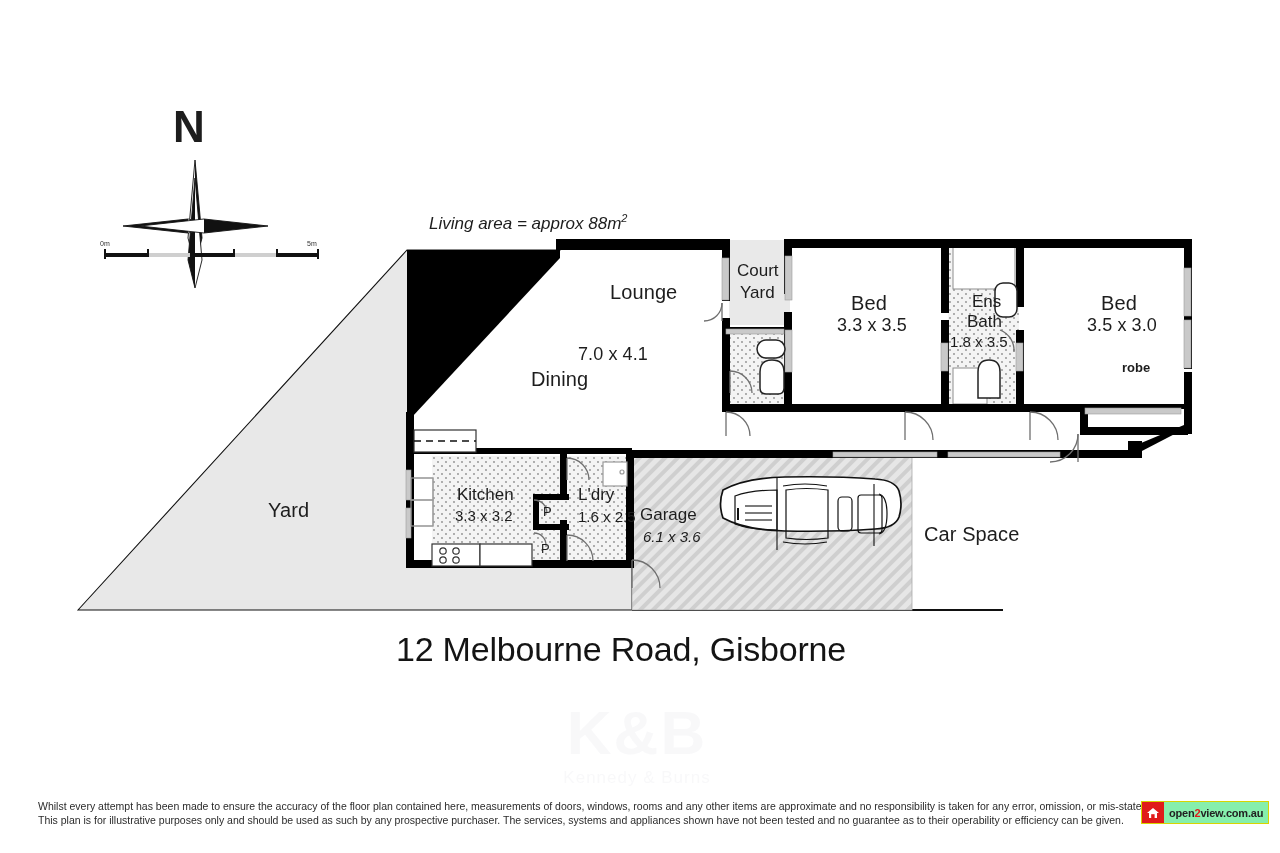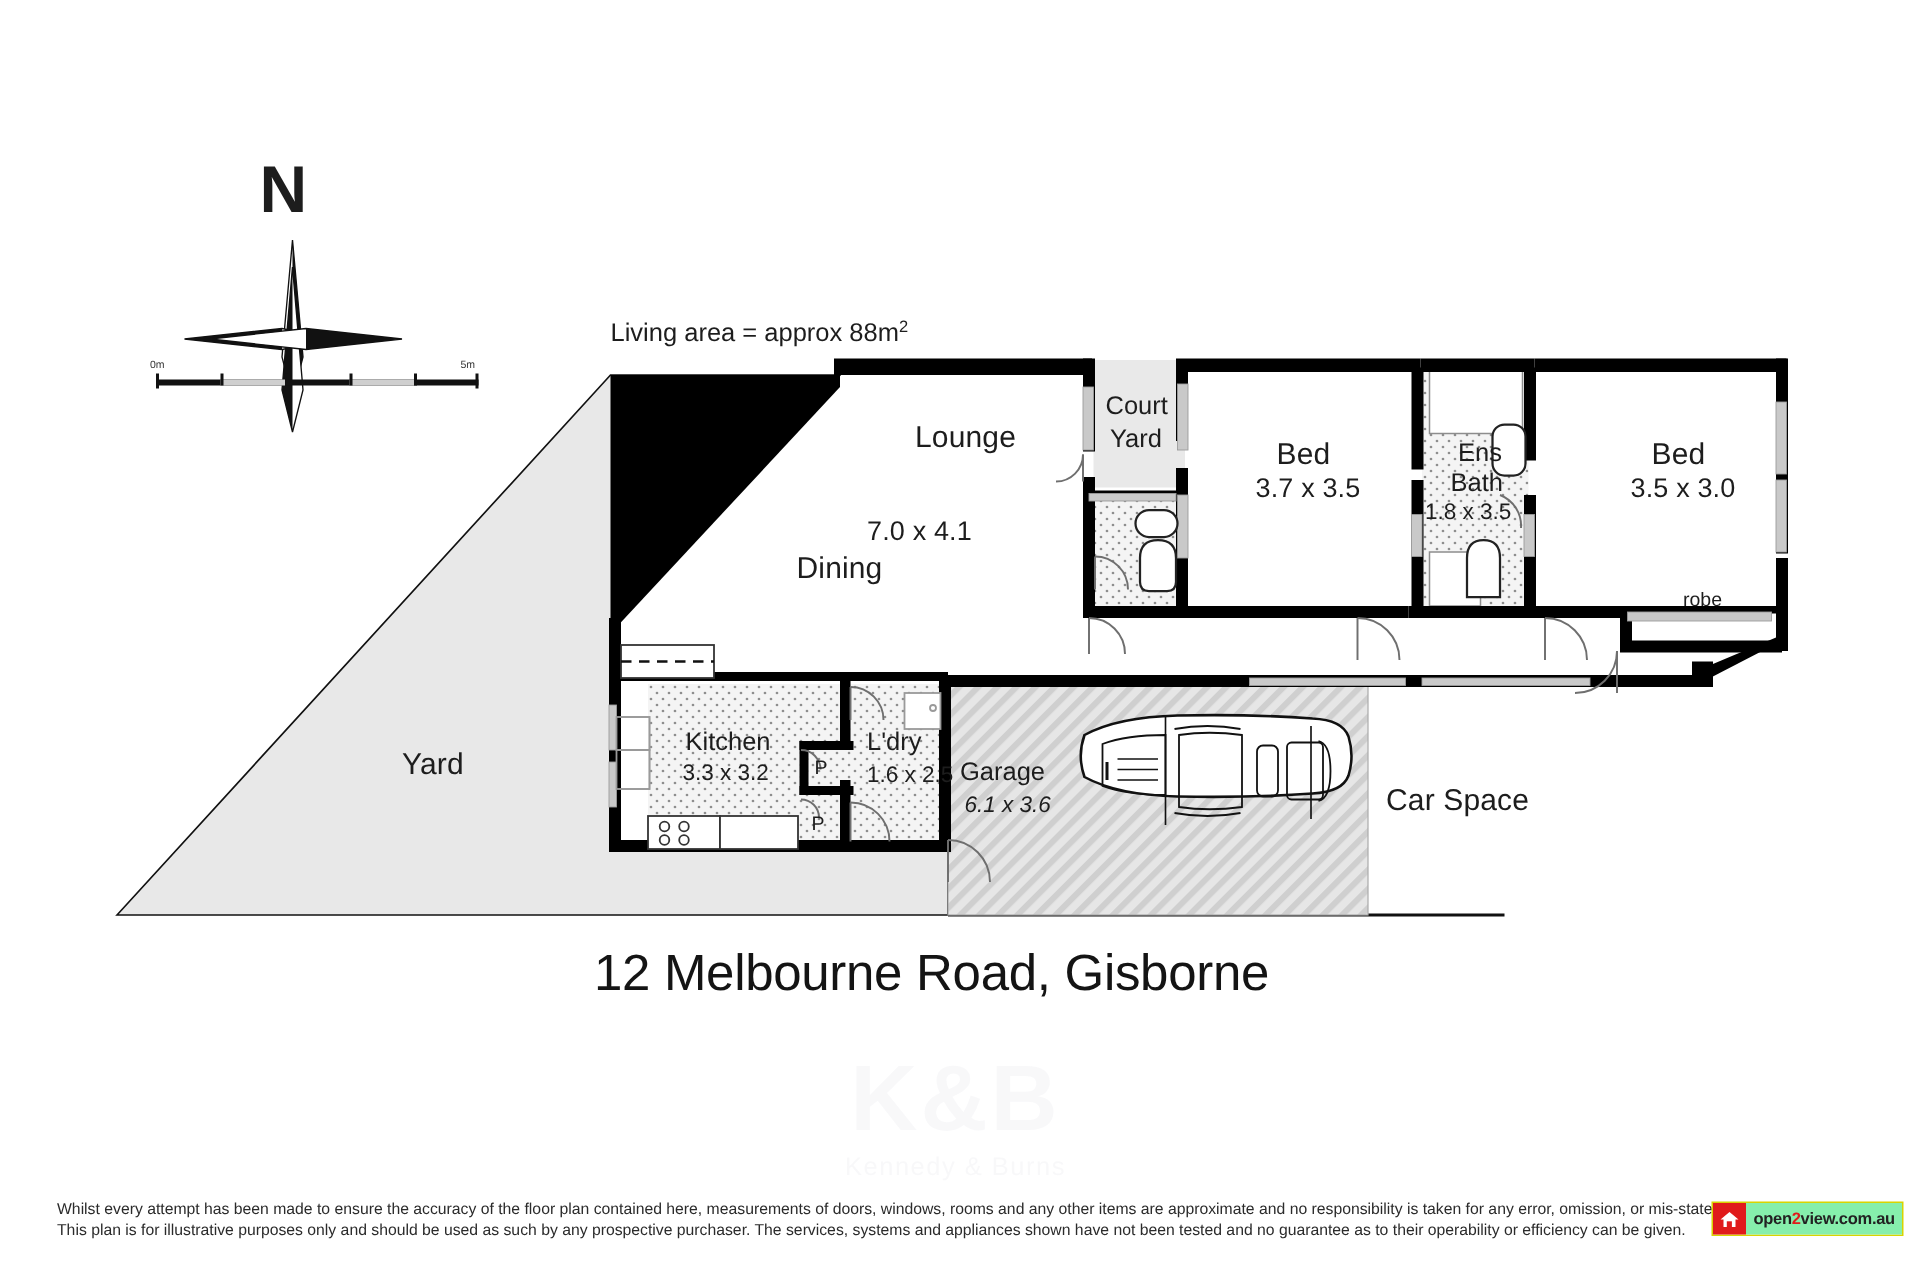--- a/index.html
+++ b/index.html
@@ -310,45 +310,45 @@
       <rect x="233" y="249" width="2" height="8" fill="#111"></rect>
       <rect x="276" y="249" width="2" height="8" fill="#111"></rect>
       <rect x="317" y="249" width="2" height="10" fill="#111"></rect>
     </g>
   </svg>
 
   <div class="lbl compass-n" style="left:173px;top:105px;">N</div>
   <div class="lbl scale-end" style="left:100px;top:240px;">0m</div>
   <div class="lbl scale-end" style="left:307px;top:240px;">5m</div>
 
-  <div class="lbl area-note" style="left:407px;top:212px;">
+  <div class="lbl area-note" style="left:429px;top:212px;font-style:italic;">
     <span>Living area = approx 88m</span><sup style="font-size:11px;">2</sup>
   </div>
 
   <div class="lbl room-name" style="left:268px;top:499px;">Yard</div>
 
   <div class="lbl room-name" style="left:610px;top:281px;">Lounge</div>
   <div class="lbl room-dim" style="left:578px;top:318px;margin-top:26px;">7.0 x 4.1</div>
 
   <div class="lbl room-name" style="left:531px;top:368px;">Dining</div>
 
   <div class="lbl small-name" style="left:737px;top:261px;">Court</div>
   <div class="lbl small-name" style="left:740px;top:283px;">Yard</div>
 
   <div class="lbl room-name" style="left:851px;top:292px;">Bed</div>
-  <div class="lbl room-dim" style="left:837px;top:315px;">3.7 x 3.5</div>
+  <div class="lbl room-dim" style="left:837px;top:315px;">3.3 x 3.5</div>
 
   <div class="lbl small-name" style="left:972px;top:292px;">Ens</div>
   <div class="lbl small-name" style="left:967px;top:312px;">Bath</div>
   <div class="lbl small-dim" style="left:950px;top:333px;">1.8 x 3.5</div>
 
   <div class="lbl room-name" style="left:1101px;top:292px;">Bed</div>
   <div class="lbl room-dim" style="left:1087px;top:315px;">3.5 x 3.0</div>
 
-  <div class="lbl tiny" style="left:1122px;top:392px;">robe</div>
+  <div class="lbl tiny" style="left:1122px;top:360px;font-weight:bold;">robe</div>
 
   <div class="lbl small-name" style="left:457px;top:485px;">Kitchen</div>
   <div class="lbl small-dim" style="left:455px;top:507px;">3.3 x 3.2</div>
 
   <div class="lbl small-name" style="left:578px;top:485px;">L'dry</div>
   <div class="lbl small-dim" style="left:566px;top:508px;margin-left:12px;">1.6 x 2.5</div>
 
   <div class="lbl small-name" style="left:640px;top:505px;">Garage</div>
   <div class="lbl small-dim" style="left:643px;top:528px;font-style:italic;">6.1 x 3.6</div>
 

